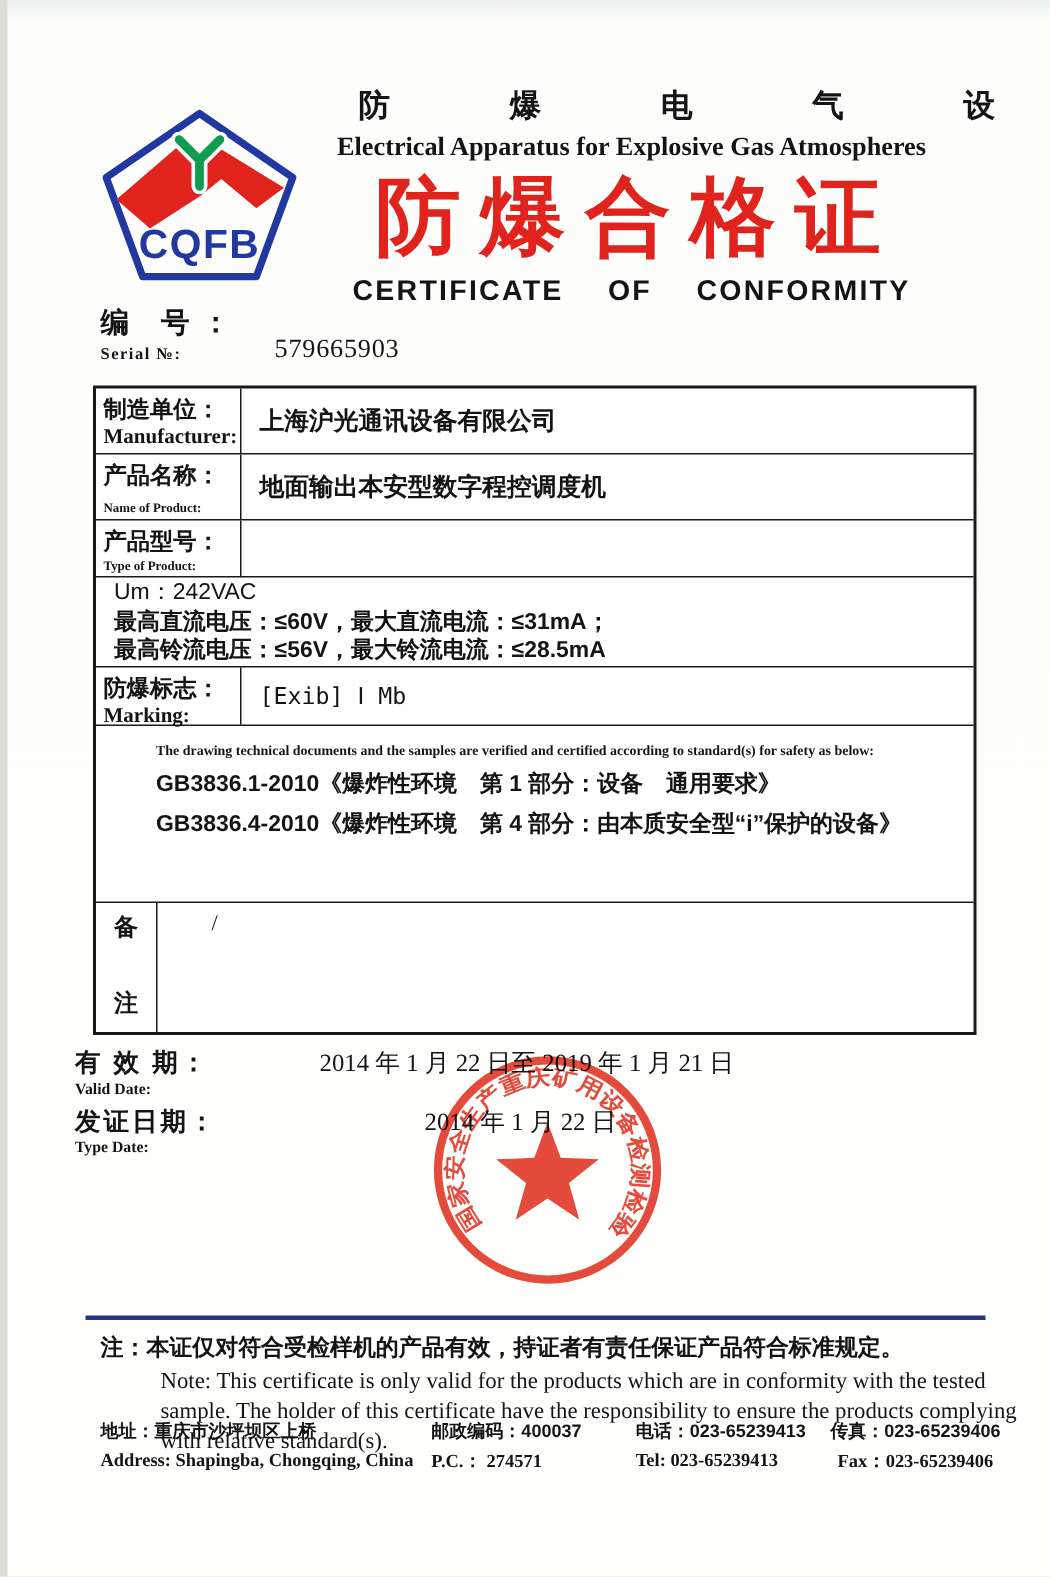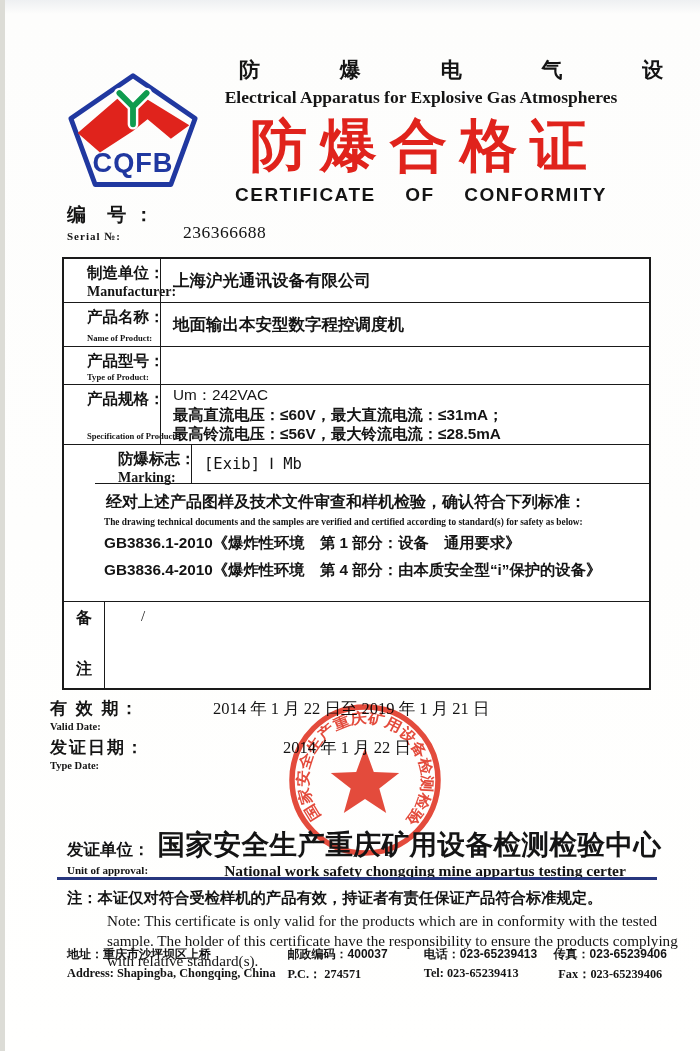--- a/index.html
+++ b/index.html
@@ -25,27 +25,27 @@
 
   
   .serial { position:absolute; left:62px; top:202px; }
   .serial-cn { font-size:19px; font-weight:bold; letter-spacing:8px; }
   .serial-en { font-family:"Liberation Serif", serif; font-weight:bold; font-size:11px; margin-top:2px; letter-spacing:1px;}
   .serial-value { position:absolute; left:178px; top:222px; font-family:"Liberation Serif", serif; font-size:17.5px; letter-spacing:.5px; }
 
   
   .ctable { position:absolute; left:57px; top:257px; width:589px; border:2px solid #1a1a1a; background:#fff; }
   .trow { display:flex; border-bottom:1.6px solid #1a1a1a; }
-  .tlabel { width:97px; min-width:97px; border-right:1.6px solid #1a1a1a; padding:4px 5px 3px 23px; display:flex; flex-direction:column; justify-content:space-between; }
+  .tlabel { width:97px; min-width:97px; border-right:1.6px solid #1a1a1a; padding:4px 5px 3px 5px; display:flex; flex-direction:column; justify-content:space-between; }
   .tlabel .cn { font-size:15.5px; font-weight:bold; white-space:nowrap; }
   .tlabel .en { font-family:"Liberation Serif", serif; font-weight:bold; font-size:14px; transform-origin:left; white-space:nowrap; }
   .tlabel .en.tiny { font-size:8.6px; }
   .tvalue { flex:1; padding:6px 12px; display:flex; flex-direction:column; justify-content:center; font-size:16.5px; font-weight:bold; }
   .tvalue.mono { font-family:"DejaVu Sans Mono", monospace; font-weight:normal; font-size:15.5px; }
-  .r1 { height:44px; } .r2 { height:44px; } .r3 { height:38px; } .r4 { height:60px; } .r5 { height:39px;margin-left:31px; }
+  .r1 { height:44px; } .r2 { height:44px; } .r3 { height:38px; } .r4 { height:60px; } .r5 { height:39px; }
   .spec-line { font-size:15.3px; font-weight:bold; line-height:1.28; white-space:nowrap; }
   .standards { border-bottom:1.6px solid #1a1a1a; height:118px; padding:8px 10px 0 14px; }
   .std-cn { font-size:16px; font-weight:bold; text-indent:28px; white-space:nowrap; }
   .std-en { font-family:"Liberation Serif", serif; font-weight:bold; font-size:9.3px; margin:4px 0 2px 26px; white-space:nowrap; }
   .std-item { font-size:15.3px; font-weight:bold; margin-left:26px; margin-top:6px; white-space:nowrap; }
   .remark { display:flex; height:86px; }
   .rlabel { width:41px; min-width:41px; border-right:1.6px solid #1a1a1a; display:flex; flex-direction:column; justify-content:space-between; align-items:center; padding:6px 0 8px 0; font-size:16px; font-weight:bold; }
   .rvalue { flex:1; padding:6px 0 0 36px; font-family:"Liberation Serif", serif; font-size:15px; }
 
   
@@ -103,21 +103,21 @@
       <span>CERTIFICATE</span>
       <span>OF</span>
       <span>CONFORMITY</span>
     </div>
   </div>
 
   <div class="serial">
     <div class="serial-cn">编 号：</div>
     <div class="serial-en">Serial  №:</div>
   </div>
-  <div class="serial-value">236366688</div>
+  <div class="serial-value">579665903</div>
 
   <div class="ctable">
 
     <div class="trow r1">
       <div class="tlabel">
         <span class="cn">制造单位：</span>
         <span class="en">Manufacturer:</span>
       </div>
       <div class="tvalue">上海沪光通讯设备有限公司</div>
     </div>
@@ -131,41 +131,36 @@
     </div>
 
     <div class="trow r3">
       <div class="tlabel">
         <span class="cn">产品型号：</span>
         <span class="en tiny">Type of Product:</span>
       </div>
     </div>
 
     <div class="trow r4">
-      <div class="tlabel">
-        <span class="cn">产品规格：</span>
-        <span class="en tiny">Specification of Product:</span>
-      </div>
       <div class="tvalue">
         <div class="spec-line" style="font-weight:normal">Um：242VAC</div>
         <div class="spec-line">最高直流电压：≤60V，最大直流电流：≤31mA；</div>
         <div class="spec-line">最高铃流电压：≤56V，最大铃流电流：≤28.5mA</div>
       </div>
     </div>
 
     <div class="trow r5">
       <div class="tlabel">
         <span class="cn">防爆标志：</span>
         <span class="en">Marking:</span>
       </div>
       <div class="tvalue mono">[Exib] Ⅰ Mb</div>
     </div>
 
     <div class="standards">
-      <div class="std-cn">经对上述产品图样及技术文件审查和样机检验，确认符合下列标准：</div>
       <div class="std-en">The drawing technical documents and the samples are verified and certified according to standard(s) for safety as below:</div>
       <div class="std-item">GB3836.1-2010《爆炸性环境　第 1 部分：设备　通用要求》</div>
       <div class="std-item">GB3836.4-2010《爆炸性环境　第 4 部分：由本质安全型“i”保护的设备》</div>
     </div>
 
     <div class="remark">
       <div class="rlabel">
         <span>备</span>
         <span>注</span>
       </div>
@@ -190,30 +185,20 @@
     <defs>
       <path id="ringArc" d="M36.3,116.6 A57,57 0 1 1 123.7,116.6" fill="none"></path>
     </defs>
     <circle cx="80" cy="80" r="73" fill="none" stroke="#e23b2b" stroke-width="5.5"></circle>
     <path d="M80,48 L88.8,71.9 L114.2,72.9 L94.3,88.6 L101.2,113.1 L80,99 L58.8,113.1 L65.7,88.6 L45.8,72.9 L71.2,71.9 Z" fill="#e23b2b"></path>
     <text font-family="Liberation Sans, sans-serif" font-size="14.5" font-weight="bold" fill="#e23b2b">
       <textPath href="#ringArc" startOffset="0" textLength="296" lengthAdjust="spacingAndGlyphs">国家安全生产重庆矿用设备检测检验中心</textPath>
     </text>
   </svg>
 
-  <div class="approval">
-    <div class="app-row">
-      <div>
-        <div class="app-label-cn">发证单位：</div>
-        <div class="app-label-en">Unit of approval:</div>
-      </div>
-      <div class="app-value-cn">国家安全生产重庆矿用设备检测检验中心</div>
-    </div>
-    <div class="app-value-en">National work safety chongqing mine appartus testing certer</div>
-  </div>
 
   <div class="divider"></div>
 
   <div class="note">
     <div class="note-cn">注：本证仅对符合受检样机的产品有效，持证者有责任保证产品符合标准规定。</div>
     <div class="note-en">Note: This certificate is only valid for the products which are in conformity with the tested sample. The holder of this certificate have the responsibility to ensure the products complying with relative standard(s).</div>
   </div>
 
   <div class="footer">
     <div class="fcol fc1">

